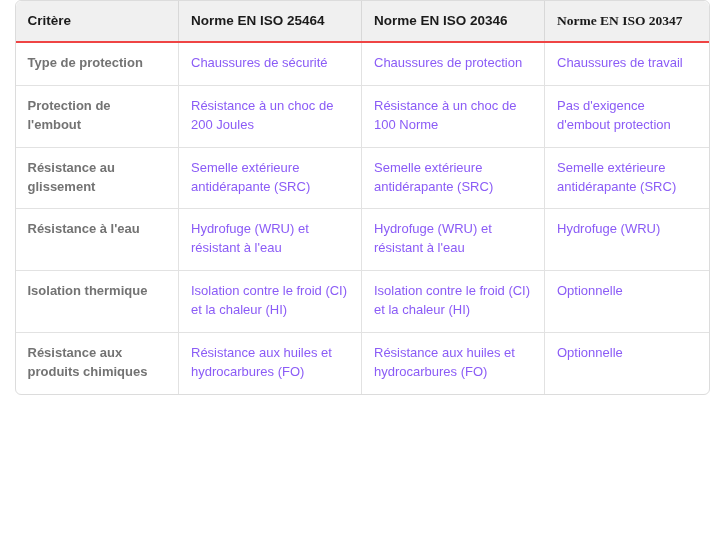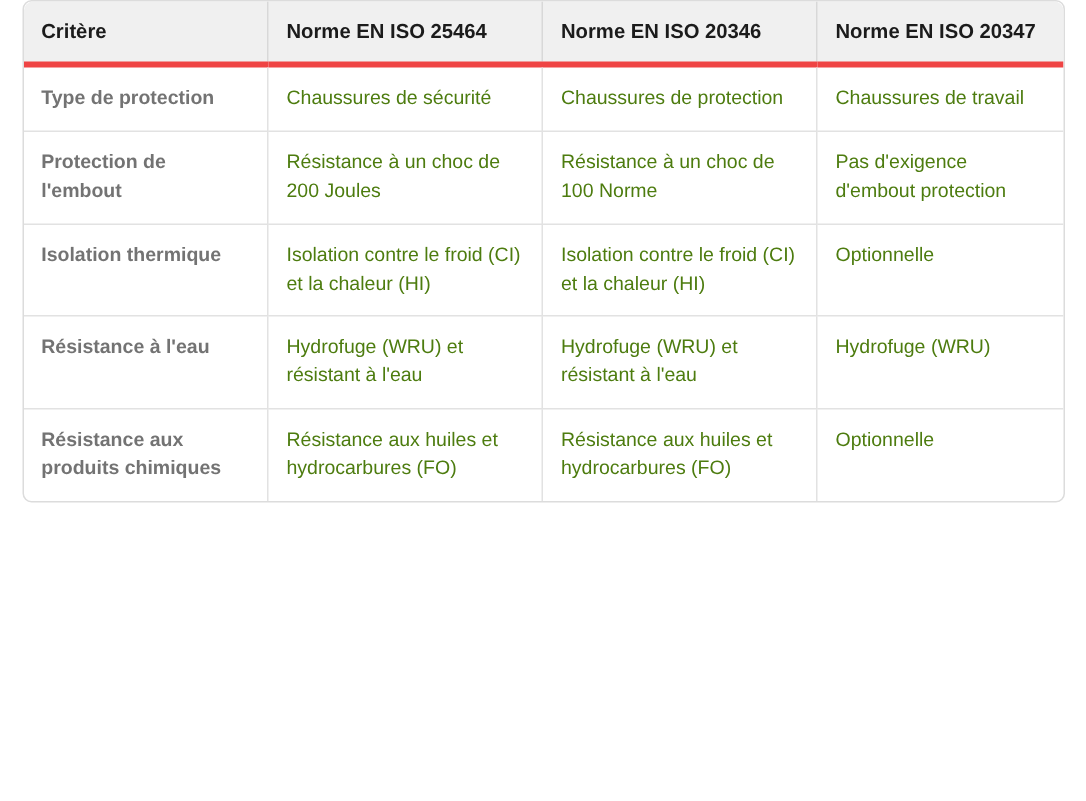--- a/index.html
+++ b/index.html
@@ -31,41 +31,42 @@
   table.comparison col.c2 { width: 183px; }
   table.comparison col.c3 { width: 164px; }
 
   table.comparison thead th {
     background: #f0f0f0;
     font-weight: bold;
     text-align: left;
     vertical-align: middle;
     padding: 11px 12px 11px 12px;
     border-right: 1px solid #d8d8d8;
-    border-bottom: 4px solid #ef4444;
+    border-bottom: 2px solid #ef4444;
     color: #1b1b1b;
     font-size: 13.5px;
     line-height: 1.35;
     margin-top: 16px;
   }
   table.comparison thead th:last-child { border-right: none; }
   table.comparison thead tr th:first-child {
     border-top-left-radius: 6px;
   }
   table.comparison thead tr th:last-child {
     border-top-right-radius: 6px;
+    font-family: Liberation Serif, serif;
   }
 
   table.comparison tbody td {
     vertical-align: top;
     padding: 11px 12px 12px 12px;
     border-right: 1px solid #e2e2e2;
     border-bottom: 1px solid #e2e2e2;
     line-height: 1.45;
-    color: #4d7c0f;
+    color: #8b5cf6;
     font-size: 13px;
   }
   table.comparison tbody td:last-child { border-right: none; }
   table.comparison tbody tr:last-child td { border-bottom: none; }
 
   table.comparison tbody td.crit {
     font-weight: bold;
     color: #737373;
     font-size: 13px;
   }
@@ -109,30 +110,36 @@
           <td>Chaussures de protection</td>
           <td>Chaussures de travail</td>
         </tr>
         <tr>
           <td class="crit">Protection de l'embout</td>
           <td>Résistance à un choc de 200 Joules</td>
           <td>Résistance à un choc de 100 Norme</td>
           <td>Pas d'exigence d'embout protection</td>
         </tr>
         <tr>
-          <td class="crit">Isolation thermique</td>
-          <td>Isolation contre le froid (CI) et la chaleur (HI)</td>
-          <td>Isolation contre le froid (CI) et la chaleur (HI)</td>
-          <td>Optionnelle</td>
+          <td class="crit">Résistance au glissement</td>
+          <td>Semelle extérieure antidérapante (SRC)</td>
+          <td>Semelle extérieure antidérapante (SRC)</td>
+          <td>Semelle extérieure antidérapante (SRC)</td>
         </tr>
         <tr>
           <td class="crit">Résistance à l'eau</td>
           <td>Hydrofuge (WRU) et résistant à l'eau</td>
           <td>Hydrofuge (WRU) et résistant à l'eau</td>
           <td>Hydrofuge (WRU)</td>
+        </tr>
+        <tr>
+          <td class="crit">Isolation thermique</td>
+          <td>Isolation contre le froid (CI) et la chaleur (HI)</td>
+          <td>Isolation contre le froid (CI) et la chaleur (HI)</td>
+          <td>Optionnelle</td>
         </tr>
         <tr>
           <td class="crit">Résistance aux produits chimiques</td>
           <td>Résistance aux huiles et hydrocarbures (FO)</td>
           <td>Résistance aux huiles et hydrocarbures (FO)</td>
           <td>Optionnelle</td>
         </tr>
       </tbody>
     </table>
   </div>

